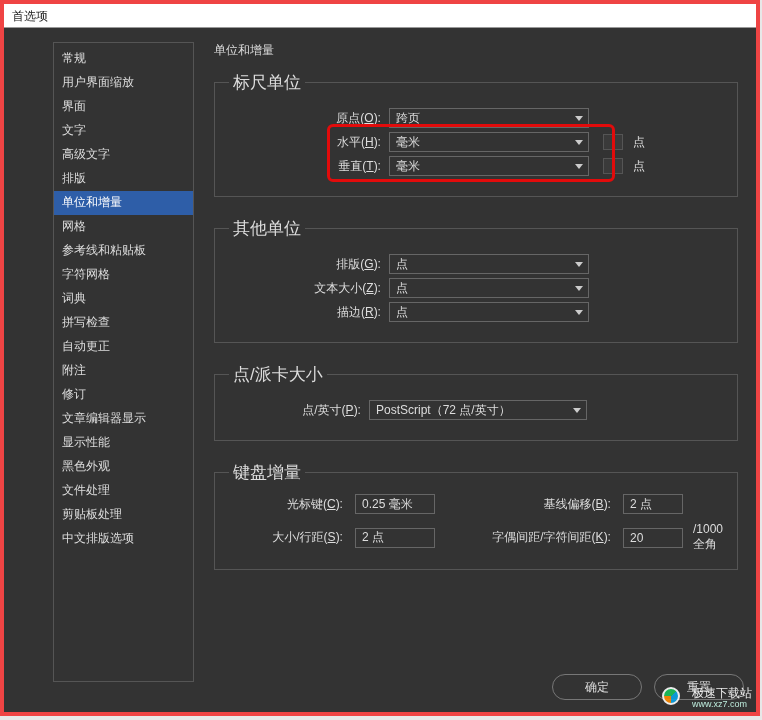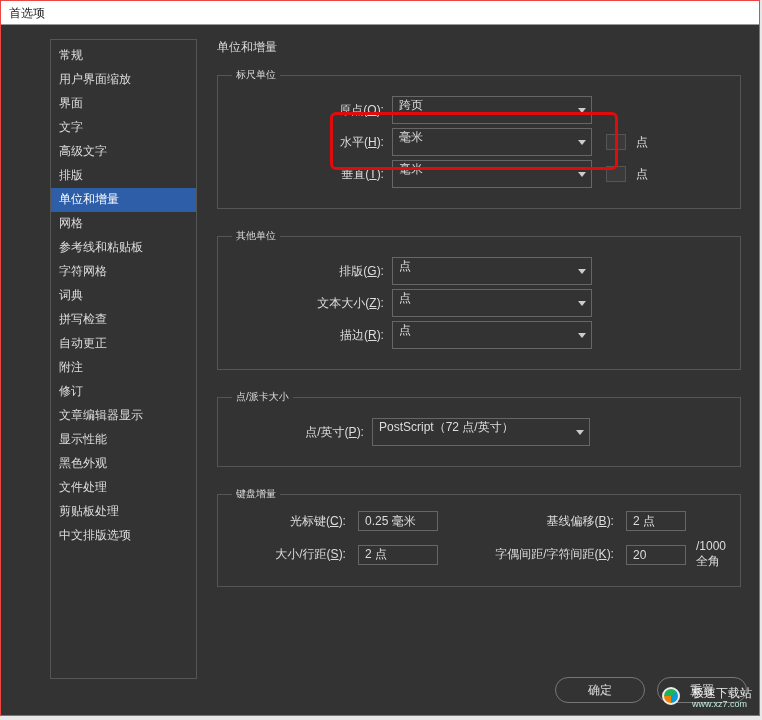--- a/index.html
+++ b/index.html
@@ -9,21 +9,21 @@
     font-family: "Microsoft YaHei", "PingFang SC", Arial, sans-serif;
     font-size:12px;
     background:#e8e8e8;
     color:#ddd;
     overflow:hidden;
     position:relative;
   }
   .window {
     position:absolute; left:0; top:0; width:760px; height:716px;
     background:#5eead4;
-    border:1px solid #ef4444;
+    border:4px solid #ef4444;
   }
   .titlebar {
     height:24px; line-height:24px;
     background:#fff;
     color:#222;
     padding-left:8px;
     font-size:12px;
     border-bottom:1px solid #999;
   }
   .body {
@@ -58,35 +58,35 @@
   }
   fieldset.group {
     border:1px solid #555;
     margin:0 0 20px 0;
     padding:10px 14px 16px 14px;
     position:relative;
   }
   fieldset.group > legend {
     padding:0 4px;
     color:#ddd;
-    font-size:10px;
+    font-size:17px;
   }
   .row {
     display:flex; align-items:center; margin:4px 0;
   }
   .row .lbl {
     width:160px; text-align:right; padding-right:8px; color:#ddd;
   }
   .row .lbl u { text-decoration:underline; }
   .select {
     position:relative;
-    height:28px;
+    height:20px;
     background:#333;
     border:1px solid #666;
-    display:flex; align-items:flex-start;
+    display:flex; align-items:flex-end;
     padding:0 18px 0 6px;
     color:#ddd;
     min-width:0;
   }
   .select .chev {
     position:absolute; right:4px; top:50%; transform:translateY(-50%);
     width:10px; height:10px;
     display:flex; align-items:center; justify-content:center;
   }
   .select .chev svg { display:block; }

